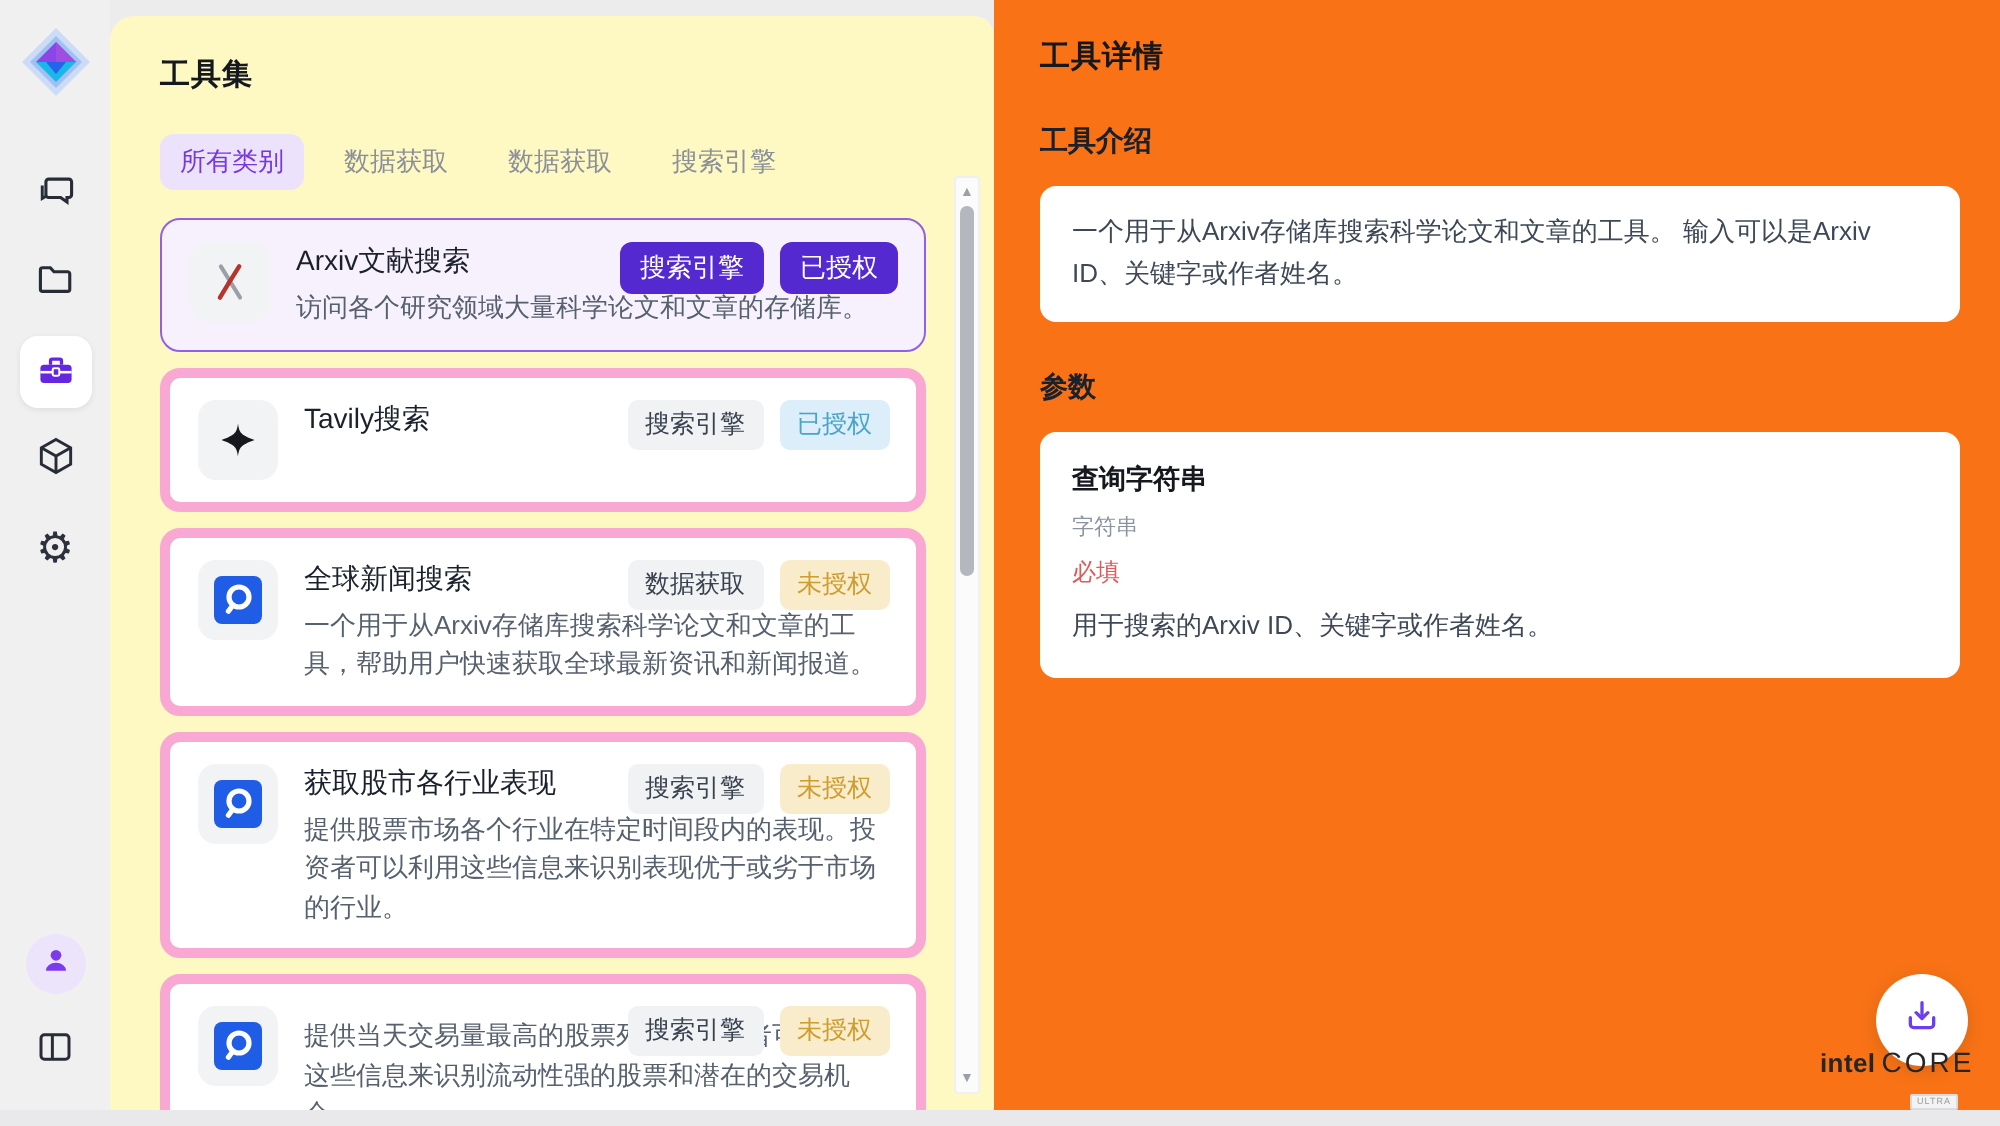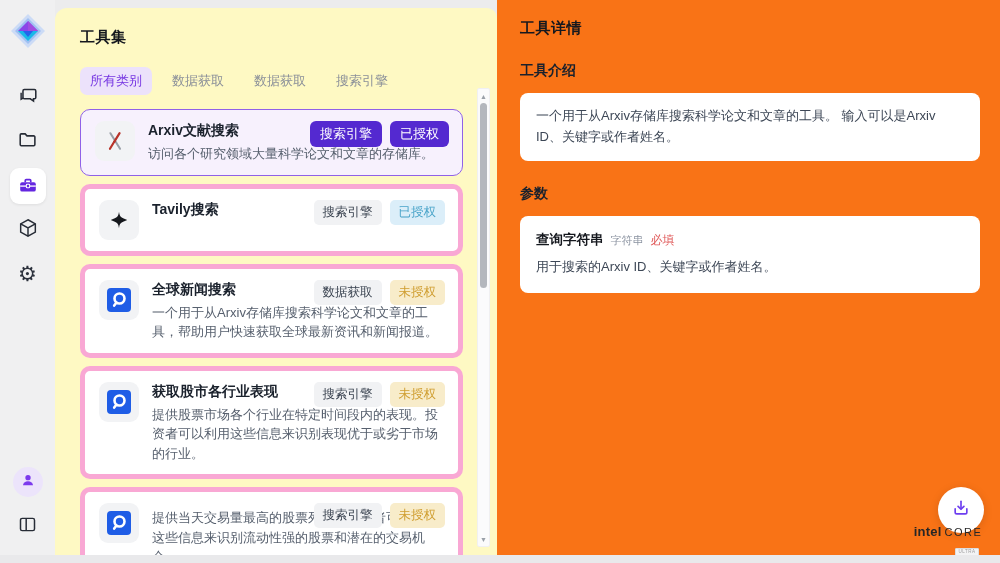--- a/index.html
+++ b/index.html
@@ -23,21 +23,21 @@
   .panel-title { font-size:15px; font-weight:bold; color:#15181e; letter-spacing:.5px; }
   .tabs { display:flex; gap:10px; margin-top:20px; }
   .tab { font-size:13px; color:#8a8f99; padding:5px 10px; border-radius:7px; cursor:pointer; white-space:nowrap; }
   .tab.active { background:#ece2fb; color:#7636e2; }
 
   .card-list { margin-top:14px; padding-right:34px; display:flex; flex-direction:column; gap:8px; height:calc(100% - 70px); overflow:hidden; }
   .card { position:relative; background:#fff; border:5px solid #f9a8d4; border-radius:10px; padding:11px 14px; display:flex; gap:13px; cursor:pointer; }
   .card.selected { background:#f7f1fd; border:1.5px solid #9061e8; }
   .tool-icon { width:40px; height:40px; border-radius:9px; background:#f2f3f5; flex:0 0 40px; display:flex; align-items:center; justify-content:center; }
   .card-body { flex:1; min-width:0; padding-top:1px; }
-  .card-title { font-size:14px; font-weight:bold; color:#1a212c; }
+  .card-title { font-size:14px; font-weight:normal; color:#1a212c; }
   .card-desc { font-size:13px; color:#57606e; line-height:1.5; margin-top:4px; max-width:300px; }
   .badges { position:absolute; top:11px; right:13px; display:flex; gap:8px; }
   .badge { font-size:12.5px; padding:4px 9px; border-radius:5px; white-space:nowrap; }
   .badge-gray { background:#f1f2f4; color:#39424f; }
   .badge-cyan { background:#dbeef9; color:#4aa4c9; }
   .badge-amber { background:#f8ecca; color:#cf9d2f; }
   .card.selected .badge { background:#5429d0; color:#ffffff; border-radius:6px; font-size:13px; padding:4px 10px; }
 
   
   .scrollbar { position:absolute; top:80px; bottom:8px; right:7px; width:13px; background:#fbfbfc; border:1px solid #f0f0f2; border-radius:2px; }
@@ -45,32 +45,32 @@
   .scroll-arrow.up { top:1px; }
   .scroll-arrow.down { bottom:1px; }
   .scroll-thumb { position:absolute; top:14px; left:2px; width:7px; height:185px; background:#b4b7bd; border-radius:5px; cursor:pointer; }
 
   
   .details-panel { flex:1; background:#f97316; padding:19px 20px 0 23px; }
   .details-title { font-size:15px; font-weight:bold; color:#15181e; letter-spacing:.5px; }
   .section-heading { font-size:14px; font-weight:bold; color:#1a212c; margin-top:24px; }
   .intro-card { background:#ffffff; border-radius:8px; margin-top:13px; padding:13px 16px; font-size:13px; color:#3d4756; line-height:1.6; }
   .param-card { background:#ffffff; border-radius:8px; margin-top:13px; padding:15px 16px 17px; }
-  .param-head { display:flex; align-items:baseline; gap:7px; }
+  .param-head { display:flex; align-items:baseline; gap:7px;flex-direction:column; }
   .param-name { font-size:13.5px; font-weight:bold; color:#15181e; }
   .param-type { font-size:11px; color:#8b93a1; }
   .param-required { font-size:12px; color:#e05a5a; }
   .param-desc { font-size:13px; color:#3d4756; margin-top:9px; }
 
   
   .download-btn { position:absolute; right:16px; bottom:30px; width:46px; height:46px; border-radius:50%; background:#ffffff; box-shadow:0 2px 10px rgba(0,0,0,.13); display:flex; align-items:center; justify-content:center; cursor:pointer; }
   .brand { position:absolute; right:14px; bottom:6px; width:76px; text-align:center; color:#262626; }
   .brand-line { font-size:13px; letter-spacing:.2px; white-space:nowrap; }
   .brand-intel { font-weight:bold; }
-  .brand-core { font-size:11px; letter-spacing:1.5px; margin-left:3px;margin-top:20px; }
+  .brand-core { font-size:14px; letter-spacing:1.5px; margin-left:3px;margin-top:20px; }
   .brand-badge { display:inline-block; margin-left:38px; margin-top:1px; font-size:4.5px; color:#9b9b9d; background:#f3f3f4; border:1px solid #dcdcde; border-radius:1px; padding:0 3px; line-height:6px; letter-spacing:.5px; }
 
   .bottom-strip { position:absolute; left:0; bottom:0; width:100%; height:8px; background:#e9e9eb; }
 </style>
 </head>
 <body>
 
 <div class="app">
   <div class="content-row">
 

